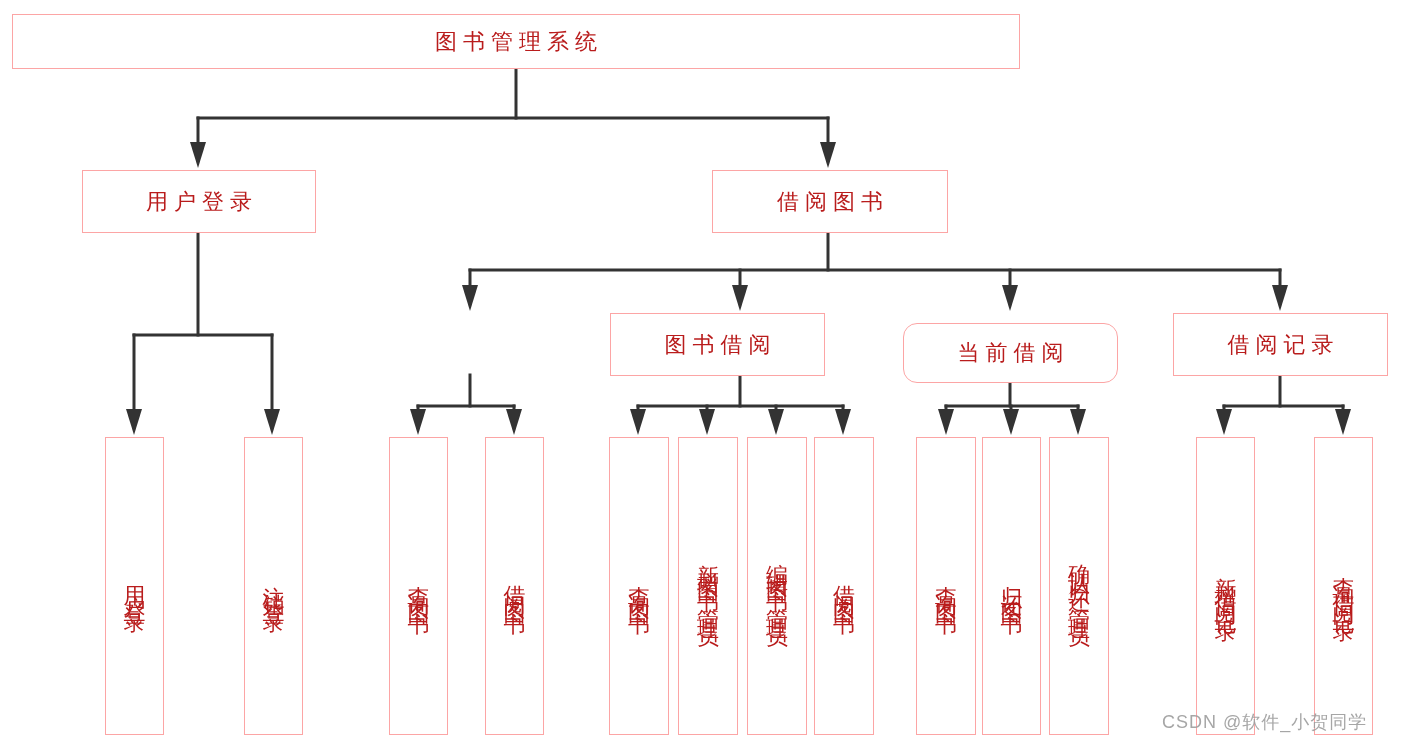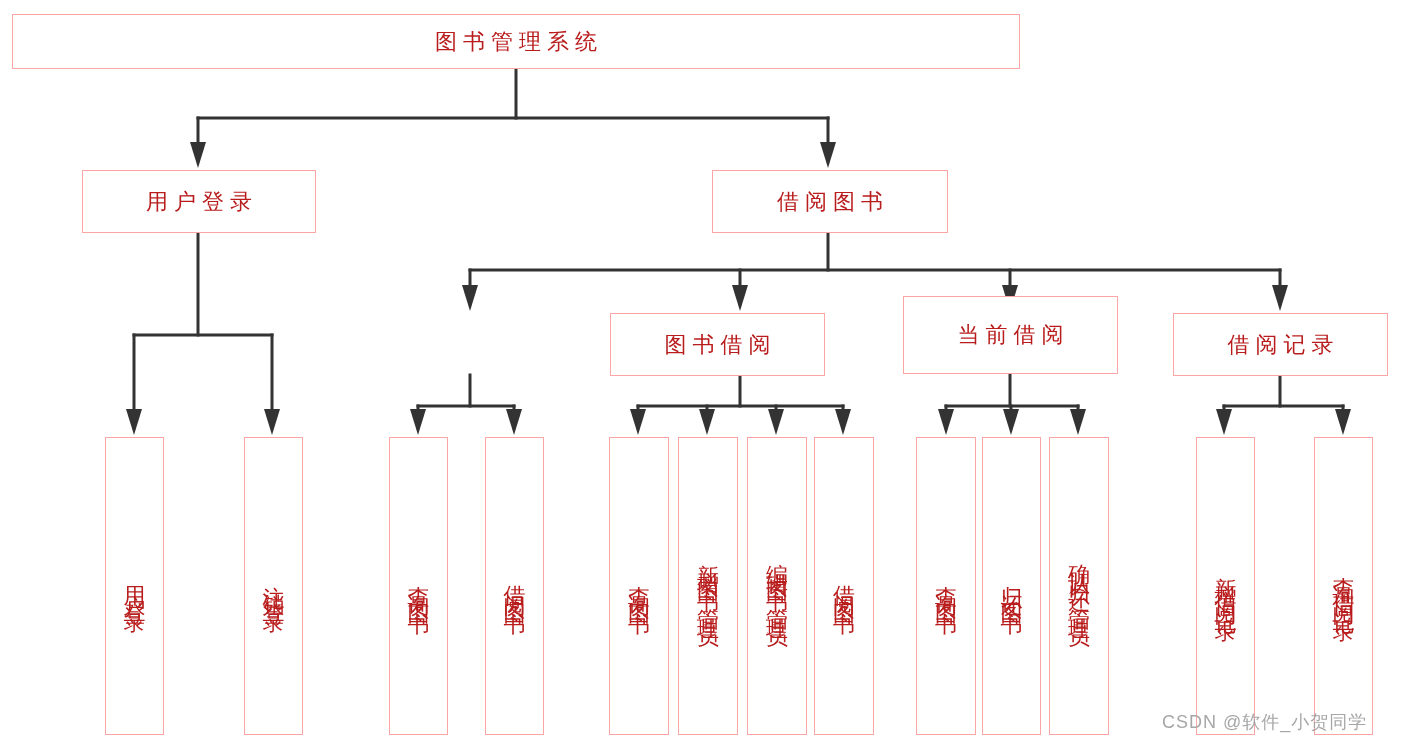--- a/index.html
+++ b/index.html
@@ -111,21 +111,21 @@
     <line x1="1343" y1="406" x2="1343" y2="414"></line>
     <polygon points="1335,409 1351,409 1343,435"></polygon>
   </svg>
 
   <div class="node" style="left:12px;top:14px;width:1008px;height:55px;">图书管理系统</div>
 
   <div class="node" style="left:82px;top:170px;width:234px;height:63px;">用户登录</div>
   <div class="node" style="left:712px;top:170px;width:236px;height:63px;">借阅图书</div>
 
   <div class="node" style="left:610px;top:313px;width:215px;height:63px;">图书借阅</div>
-  <div class="node" style="left:903px;top:296px;width:215px;height:78px;">当前借阅</div>
+  <div class="node" style="left:903px;top:323px;width:215px;height:60px;border-radius:14px;">当前借阅</div>
   <div class="node" style="left:1173px;top:313px;width:215px;height:63px;">借阅记录</div>
 
   <div class="node leaf" style="left:105px;top:437px;width:59px;height:298px;">用户登录</div>
   <div class="node leaf" style="left:244px;top:437px;width:59px;height:298px;">注销登录</div>
 
   <div class="node leaf" style="left:389px;top:437px;width:59px;height:298px;">查询图书</div>
   <div class="node leaf" style="left:485px;top:437px;width:59px;height:298px;">借阅图书</div>
 
   <div class="node leaf" style="left:609px;top:437px;width:60px;height:298px;">查询图书</div>
   <div class="node leaf" style="left:678px;top:437px;width:60px;height:298px;">新增图书（管理员）</div>

